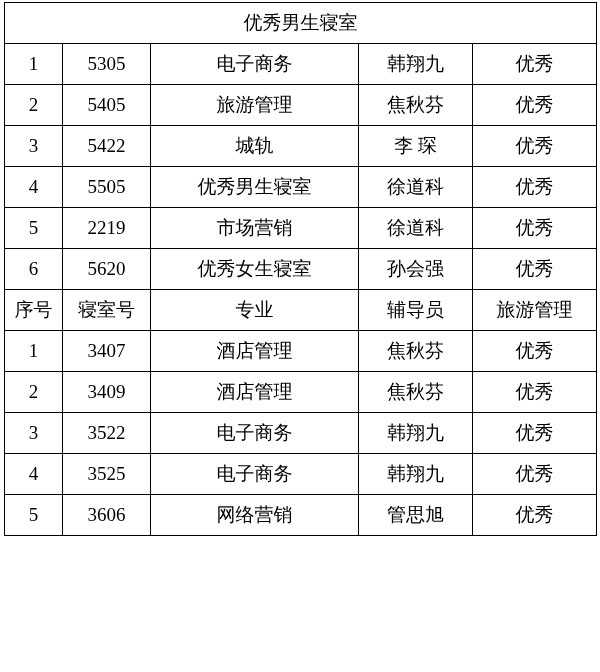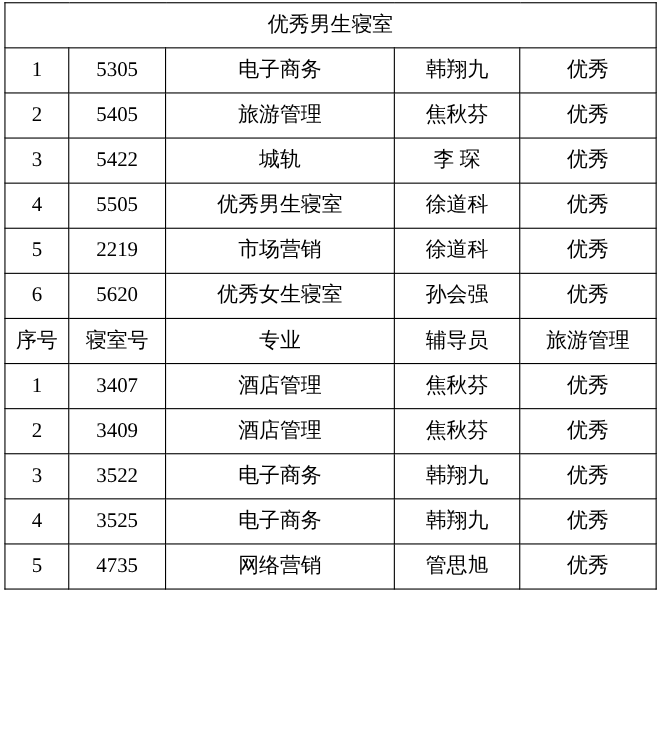--- a/index.html
+++ b/index.html
@@ -138,20 +138,20 @@
       </tr>
       <tr>
         <td>4</td>
         <td>3525</td>
         <td>电子商务</td>
         <td>韩翔九</td>
         <td>优秀</td>
       </tr>
       <tr>
         <td>5</td>
-        <td>4735</td>
+        <td>3606</td>
         <td>网络营销</td>
         <td>管思旭</td>
         <td>优秀</td>
       </tr>
     </tbody>
   </table>
 </div>
 
 </body></html>

